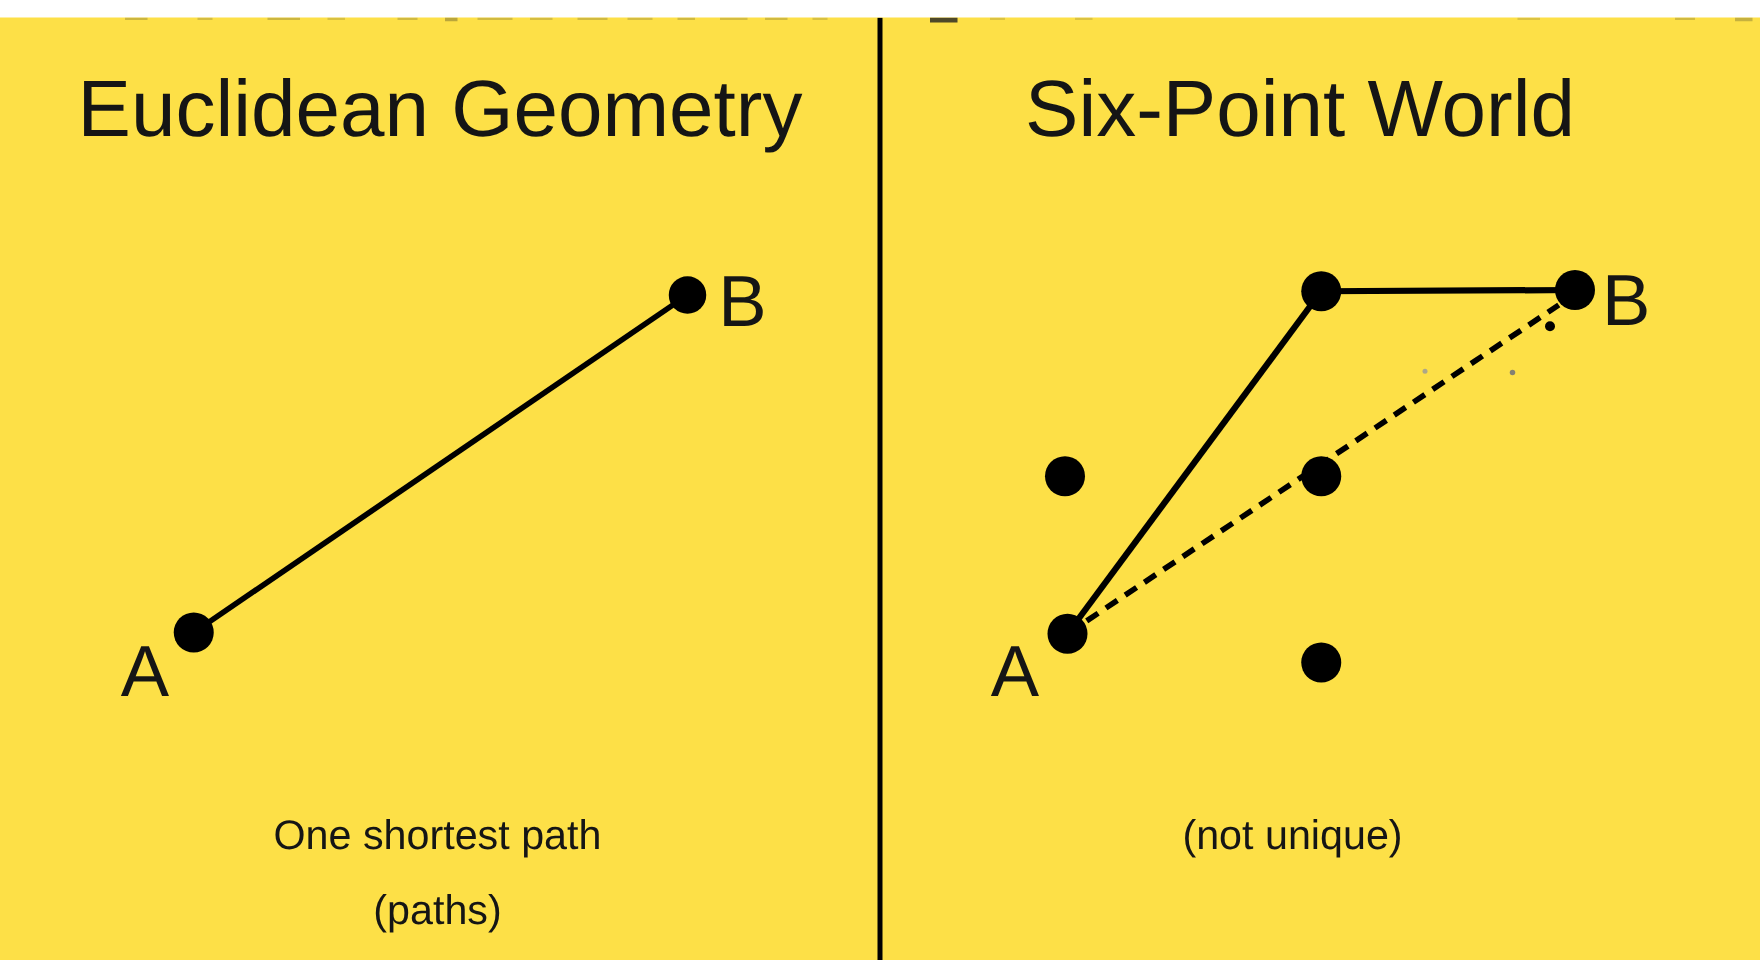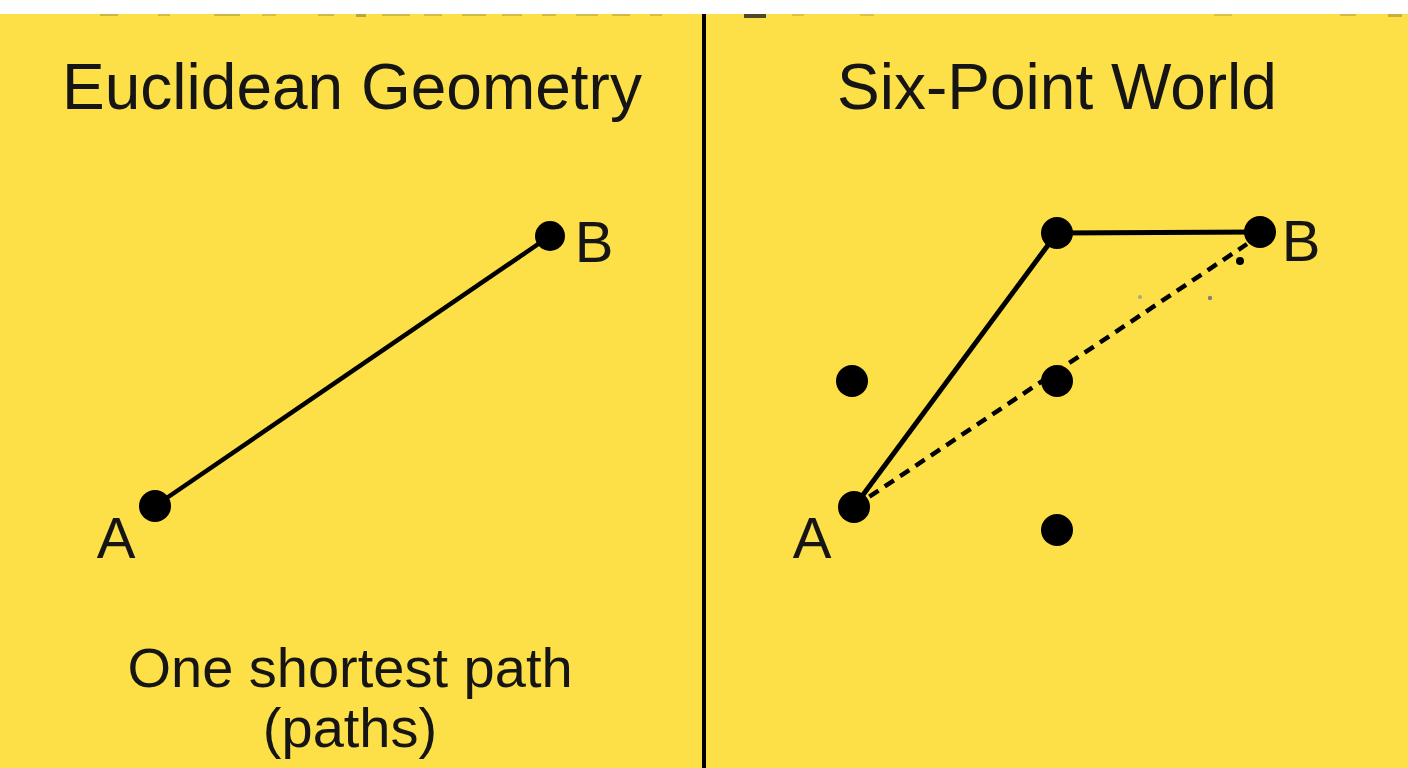--- a/index.html
+++ b/index.html
@@ -28,37 +28,37 @@
     position: absolute;
     top: 40px;
     height: 66px;
     line-height: 66px;
     font-size: 64px;
     text-align: center;
     white-space: nowrap;
     color: #151515;
   }
   #title-left  { left: 0px;   width: 704px; }
-  #title-right { left: 706px; width: 702px; }
+  #title-right { left: 689px; width: 702px; }
   .point-label {
     position: absolute;
     font-size: 58px;
     line-height: 58px;
     width: 46px;
     text-align: center;
     color: #151515;
   }
   #label-left-a  { left: 93px;   top: 495px; }
   #label-left-b  { left: 571px;  top: 199px; }
   #label-right-a { left: 789px;  top: 495px; }
   #label-right-b { left: 1278px; top: 198px; }
   .caption {
     position: absolute;
     top: 624px;
-    font-size: 56px;
+    font-size: 33px;
     line-height: 60px;
     text-align: center;
     white-space: nowrap;
     color: #151515;
   }
   #caption-left  { left: 0px;   width: 700px; }
   #caption-right { left: 706px; width: 656px; }
   .top-artifact {
     position: absolute;
     top: 0;
@@ -100,20 +100,21 @@
   <div id="label-right-a" class="point-label">A</div>
 
   <div id="label-right-b" class="point-label">B</div>
 
   <div id="caption-left" class="caption">
     <div>One shortest path</div>
     <div>(paths)</div>
   </div>
 
   <div id="caption-right" class="caption">
+    <div>(not unique)</div>
   </div>
 
 <div class="top-artifact" style="left: 100px; width: 18px; height: 2px; opacity: 0.22;"></div>
     <div class="top-artifact" style="left: 158px; width: 12px; height: 2px; opacity: 0.18;"></div>
     <div class="top-artifact" style="left: 214px; width: 26px; height: 2px; opacity: 0.22;"></div>
     <div class="top-artifact" style="left: 262px; width: 14px; height: 2px; opacity: 0.16;"></div>
     <div class="top-artifact" style="left: 318px; width: 16px; height: 2px; opacity: 0.2;"></div>
     <div class="top-artifact" style="left: 356px; width: 10px; height: 3px; opacity: 0.3;"></div>
     <div class="top-artifact" style="left: 382px; width: 28px; height: 2px; opacity: 0.2;"></div>
     <div class="top-artifact" style="left: 424px; width: 18px; height: 2px; opacity: 0.18;"></div>

